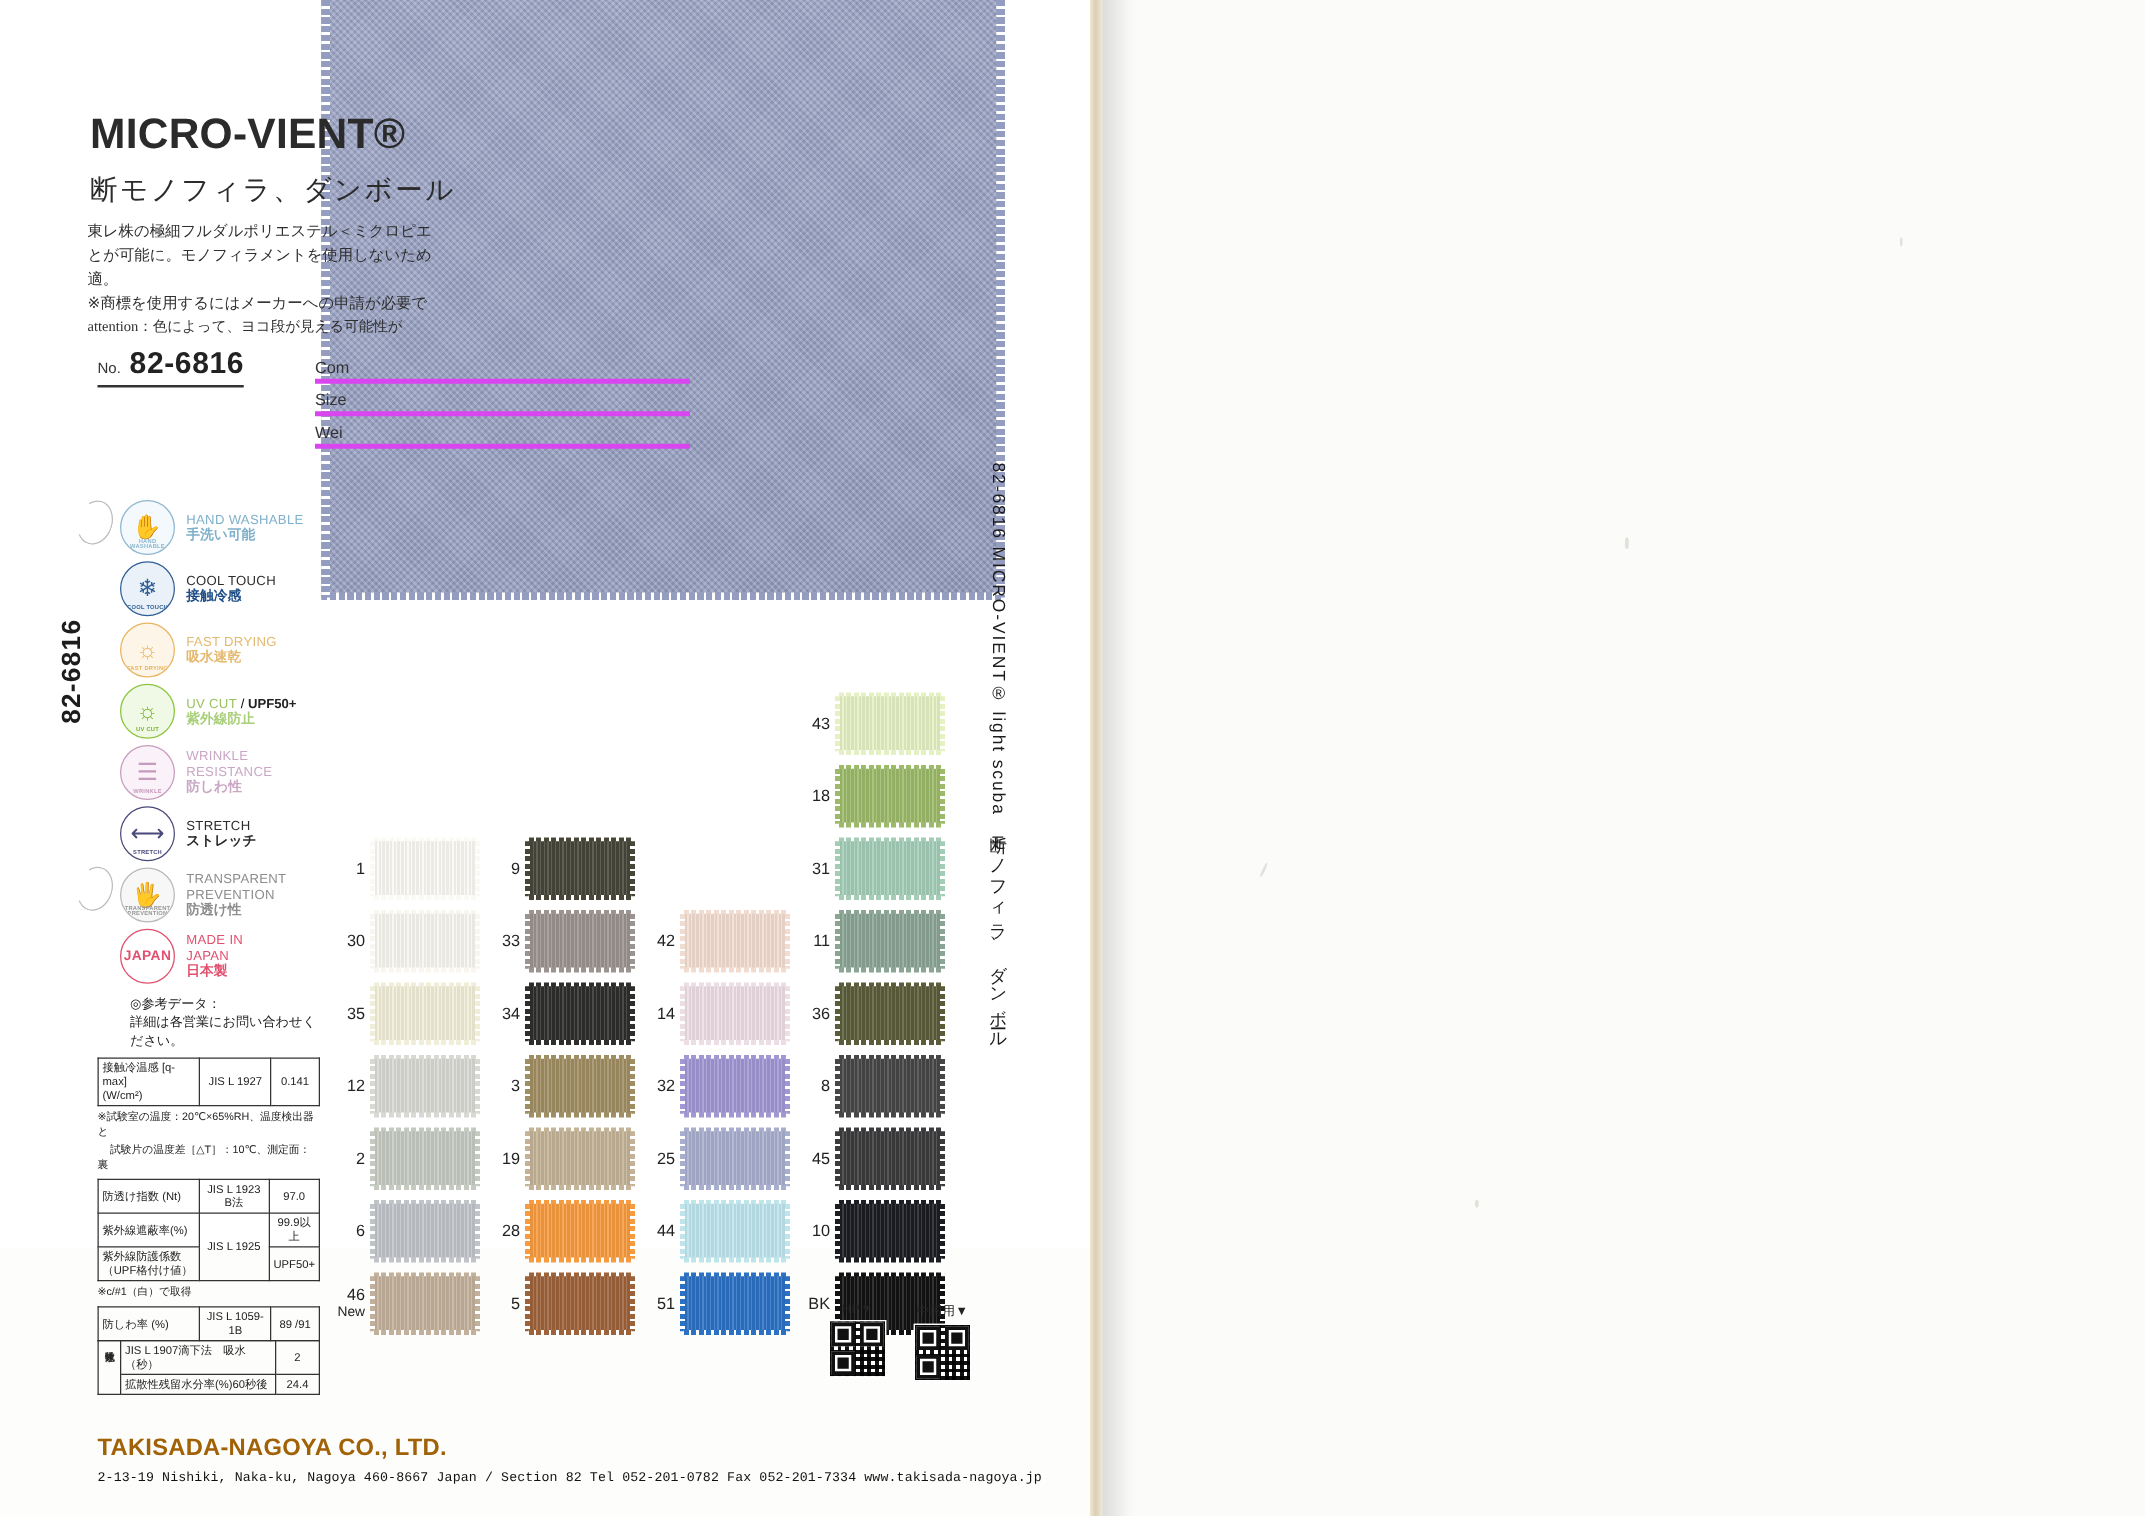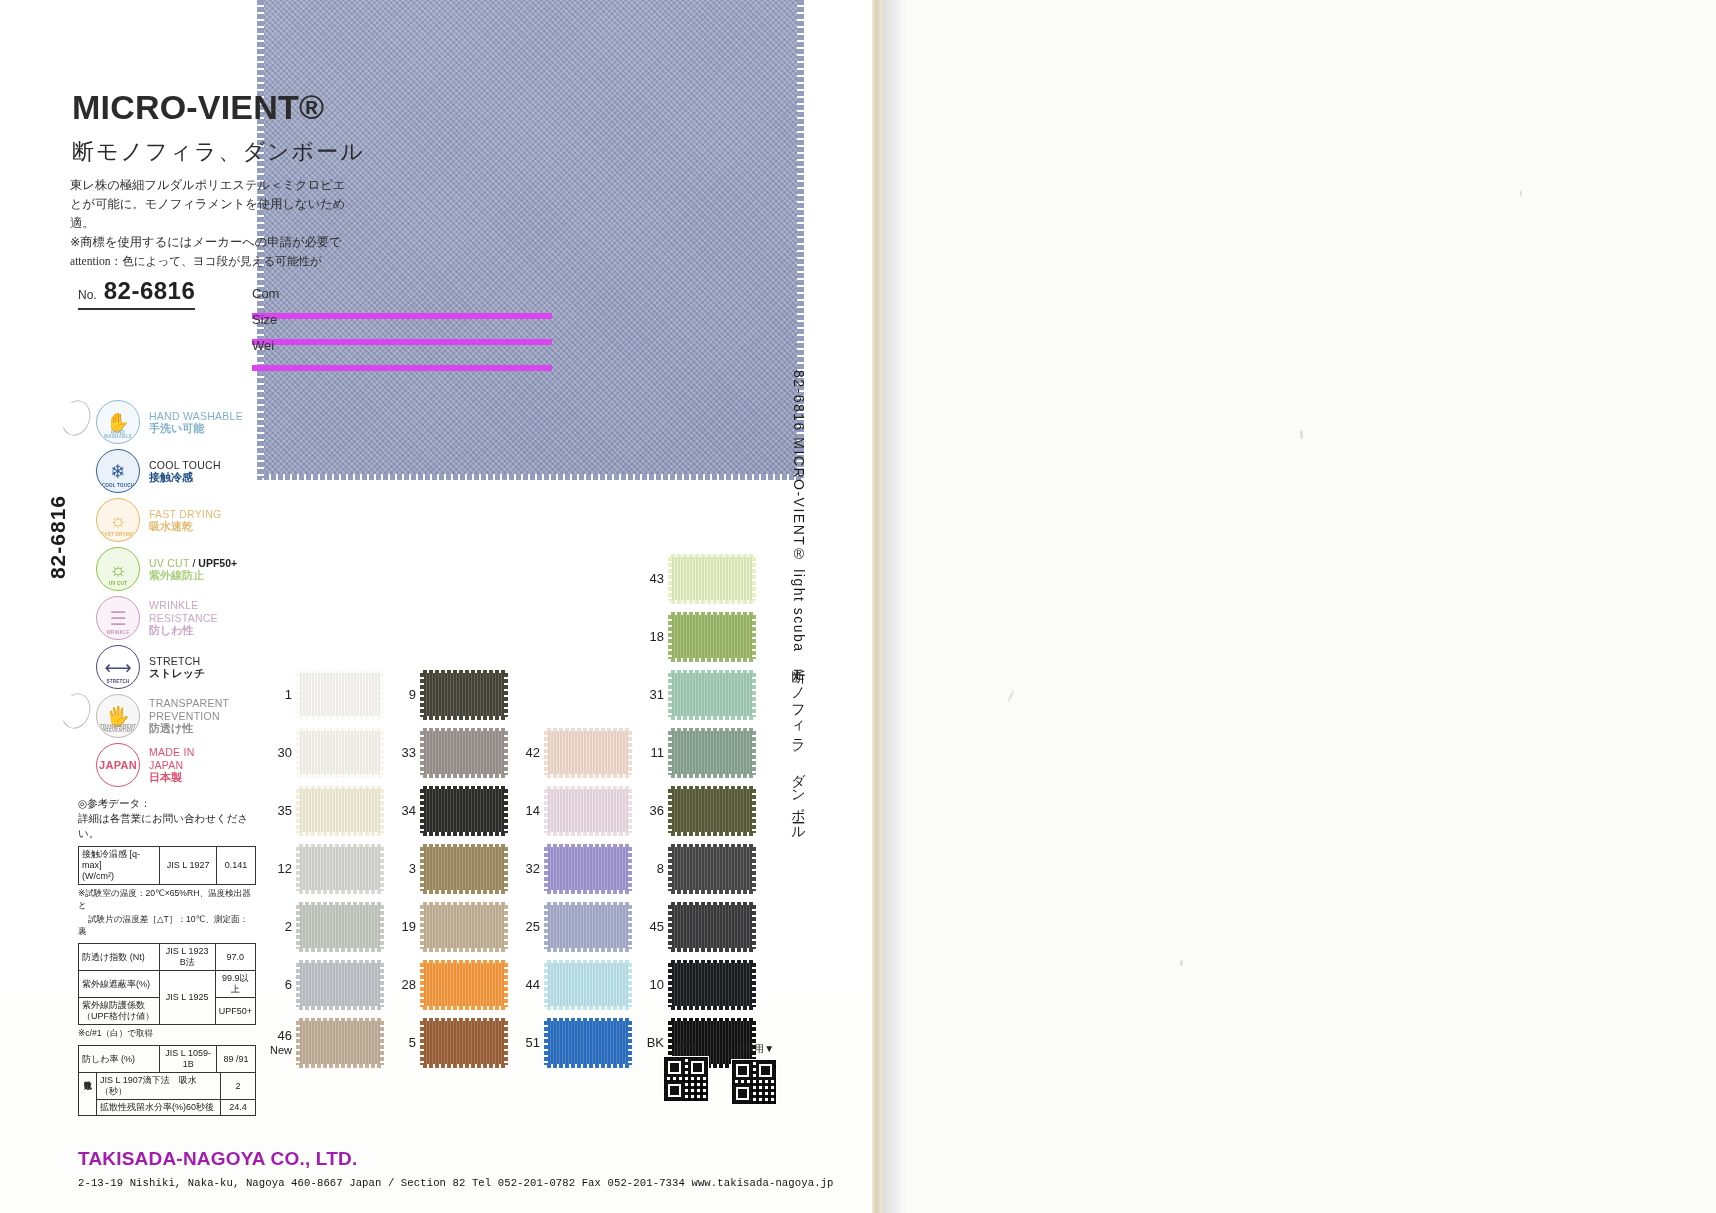--- a/index.html
+++ b/index.html
@@ -61,22 +61,22 @@
   #article-no{
     position:absolute;left:78px;top:277px;
     border-bottom:2px solid #333;padding-bottom:3px;
     display:flex;align-items:baseline;gap:7px;
   }
   #article-no .lbl{font-size:12px;color:#333;}
   #article-no .val{font-size:24px;font-weight:bold;color:#222;letter-spacing:.5px;}
 
   .spec-line{
     position:absolute;left:252px;
-    border-bottom:6px solid #d946ef;width:300px;
-    font-size:13px;color:#333;padding-bottom:12px;
+    border-bottom:4px solid #d946ef;width:300px;
+    font-size:13px;color:#333;padding-bottom:2px;
     overflow:hidden;white-space:nowrap;
   }
   #spec-comp{top:286px;}
   #spec-size{top:312px;}
   #spec-weight{top:338px;}
 
   
   #fabric-photo{
     position:absolute;left:257px;top:0;width:546px;height:478px;
     background:
@@ -147,21 +147,21 @@
   .t-cool .en{color:#2c2c2c;} .t-cool .jp{color:#1f4f86;}
   .t-fast{color:#e4b96f;}
   .t-uv .en{color:#9ac35d;} .t-uv .upf{color:#222;font-weight:bold;} .t-uv .jp{color:#a9cf7a;}
   .t-wrinkle{color:#c9a7c4;}
   .t-stretch{color:#2b2b2b;}
   .t-trans{color:#8d8d8d;}
   .t-japan{color:#e0506e;}
 
   
   #refdata{position:absolute;left:78px;top:796px;width:178px;font-size:9.6px;color:#222;}
-  #refdata .ref-head{font-size:10.5px;line-height:15px;}
+  #refdata .ref-head{font-size:10.5px;line-height:15px;margin-left:26px;}
   #refdata table{border-collapse:collapse;width:100%;margin-top:5px;font-size:9px;}
   #refdata table td{border:1px solid #333;padding:2px 3px;line-height:11px;vertical-align:middle;}
   #refdata .note{font-size:8.6px;line-height:12px;margin-top:2px;}
   .td-c{text-align:center;}
   .vert-label{
     writing-mode:vertical-rl;text-orientation:upright;
     font-size:8px;letter-spacing:0px;line-height:9px;width:10px;padding:0 1px;
   }
 
   
@@ -212,21 +212,21 @@
   }
   .qr-img .fq{position:absolute;width:13px;height:13px;border:3px solid #111;background:#fff;}
   .qr-img .fq::after{content:"";position:absolute;inset:2px;background:#111;}
   .qr-img .fq.tl{left:1px;top:1px;}
   .qr-img .fq.tr{right:1px;top:1px;}
   .qr-img .fq.bl{left:1px;bottom:1px;}
 
   
   #footer-company{
     position:absolute;left:78px;top:1148px;
-    font-size:19px;font-weight:bold;letter-spacing:.2px;color:#a21caf;
+    font-size:19px;font-weight:bold;letter-spacing:.2px;color:#a16207;
   }
   #footer-address{
     position:absolute;left:78px;top:1177px;
     font-family:"Liberation Mono","DejaVu Sans Mono",monospace;
     font-size:10.6px;color:#111;letter-spacing:.1px;white-space:nowrap;
   }
 
   
   #spine-text{
     position:absolute;left:790px;top:370px;

